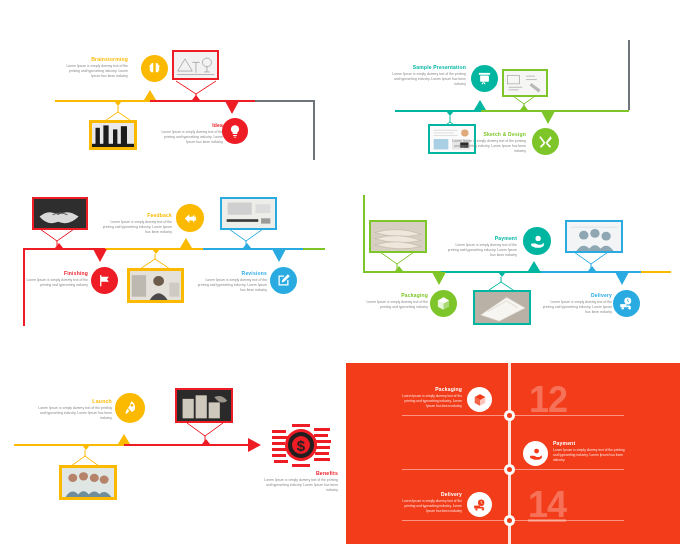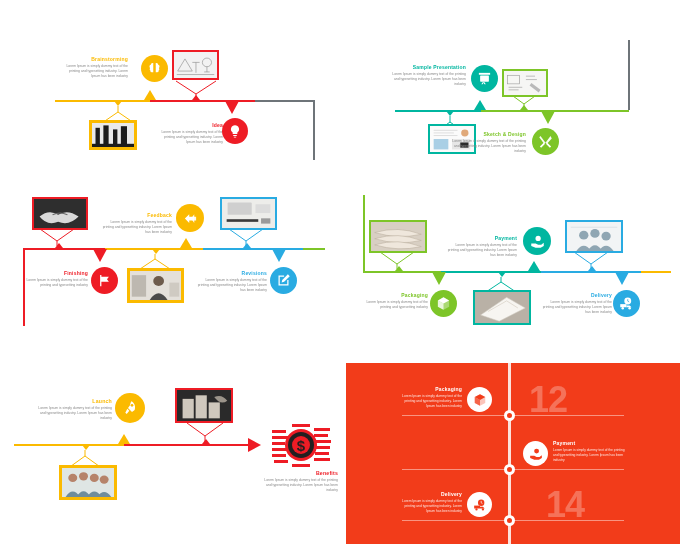--- a/index.html
+++ b/index.html
@@ -489,14 +489,14 @@
   <div class="circ" style="left:121px;top:129px;width:25px;height:25px;">
     <svg width="14" height="14" viewBox="0 0 24 24" fill="#F23C1A">
       <circle cx="14" cy="8" r="5.5"></circle>
         <path d="M14 5v3.2l2.2 1.3" stroke="#fff" stroke-width="1.2" fill="none"></path>
       <path d="M2 13h10v5H2z"></path>
         <path d="M12 15h5l3 3v0h-8z"></path>
       <circle cx="6" cy="19.5" r="2"></circle>
         <circle cx="17" cy="19.5" r="2"></circle>
     </svg>
   </div>
-  <div class="num" style="left:200px;top:121px;">14</div>
+  <div class="num" style="left:182px;top:121px;text-decoration:underline;">14</div>
 </div>
 
 </body></html>

